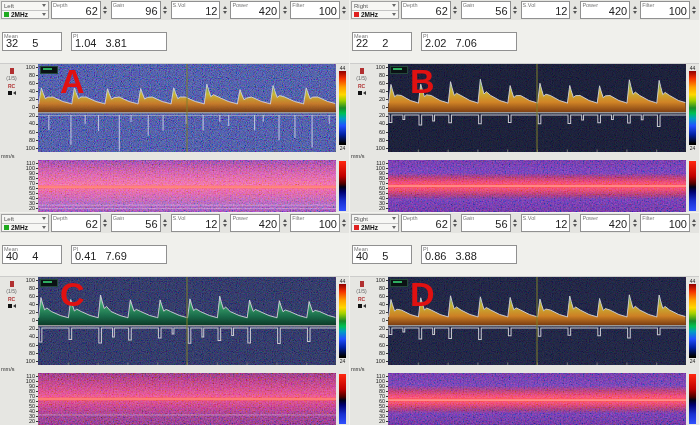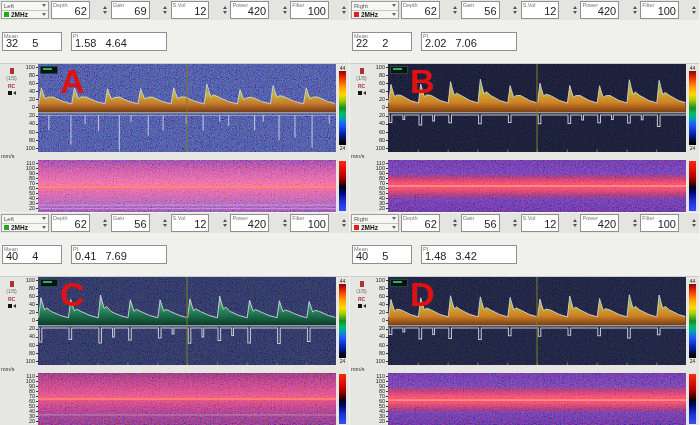--- a/index.html
+++ b/index.html
@@ -9,21 +9,21 @@
 
   
   .tb1{height:20px;display:flex;align-items:stretch;background:#e4e4e0;padding:1px 1px 1px 1px;gap:2px;}
   .chan{width:46px;display:flex;flex-direction:column;background:#f6f6f4;border:1px solid #a0a0a0;}
   .chan-row{flex:1;display:flex;align-items:center;padding:0 2px;gap:2px;}
   .chan-row:first-child{border-bottom:1px solid #c4c4c4;}
   .chan-side{color:#555;font-size:6px;}
   .chan-freq{font-weight:bold;font-size:6.5px;color:#111;}
   .sq{width:5px;height:5px;display:inline-block;}
   .dd{margin-left:auto;width:0;height:0;border-left:2.5px solid transparent;border-right:2.5px solid transparent;border-top:3px solid #666;}
-  .fieldwrap{flex:1;display:flex;align-items:stretch;gap:12px;}
+  .fieldwrap{flex:1;display:flex;align-items:stretch;gap:1px;}
   .field{flex:1;position:relative;background:#fff;border:1px solid #909090;}
   .flabel{position:absolute;top:0;left:1px;font-size:5.5px;color:#777;white-space:nowrap;}
   .fval{position:absolute;right:2px;bottom:1px;font-size:11px;color:#222;}
   .spin{width:7px;display:flex;flex-direction:column;justify-content:center;align-items:center;gap:2px;}
   .spin .up{width:0;height:0;border-left:2.5px solid transparent;border-right:2.5px solid transparent;border-bottom:3px solid #555;}
   .spin .dn{width:0;height:0;border-left:2.5px solid transparent;border-right:2.5px solid transparent;border-top:3px solid #555;}
 
   
   .tb2{height:21px;display:flex;gap:9px;background:#f0f0ec;padding:12px 2px;border-bottom:1px solid #cccccb;}
   .valbox{position:relative;background:#fff;border:1px solid #909090;display:flex;align-items:flex-end;padding:0 3px 1px 3px;}
@@ -99,21 +99,21 @@
           <span class="fval">62</span>
         </div>
         <div class="spin">
           <span class="up"></span>
           <span class="dn"></span>
         </div>
       </div>
       <div class="fieldwrap">
         <div class="field">
           <span class="flabel">Gain</span>
-          <span class="fval">69</span>
+          <span class="fval">96</span>
         </div>
         <div class="spin">
           <span class="up"></span>
           <span class="dn"></span>
         </div>
       </div>
       <div class="fieldwrap">
         <div class="field">
           <span class="flabel">S.Vol</span>
           <span class="fval">12</span>
@@ -145,22 +145,22 @@
       </div>
     </div>
     <div class="tb2">
       <div class="valbox meanbox">
         <span class="flabel">Mean</span>
         <span class="mv">32</span>
         <span class="mv">5</span>
       </div>
       <div class="valbox pibox">
         <span class="flabel">PI</span>
-        <span class="mv">1.58</span>
-        <span class="mv">4.64</span>
+        <span class="mv">1.04</span>
+        <span class="mv">3.81</span>
       </div>
     </div>
     <div class="disp">
       <div class="side">
         <span class="sg g1"></span>
         <span class="sg g2">(1/5)</span>
         <span class="sg g3">RC</span>
         <span class="sg g4">
             <i class="bsq"></i>
             <i class="btr"></i>
@@ -720,22 +720,22 @@
       </div>
     </div>
     <div class="tb2">
       <div class="valbox meanbox">
         <span class="flabel">Mean</span>
         <span class="mv">40</span>
         <span class="mv">5</span>
       </div>
       <div class="valbox pibox">
         <span class="flabel">PI</span>
-        <span class="mv">1.48</span>
-        <span class="mv">3.42</span>
+        <span class="mv">0.86</span>
+        <span class="mv">3.88</span>
       </div>
     </div>
     <div class="disp">
       <div class="side">
         <span class="sg g1"></span>
         <span class="sg g2">(1/5)</span>
         <span class="sg g3">RC</span>
         <span class="sg g4">
             <i class="bsq"></i>
             <i class="btr"></i>

